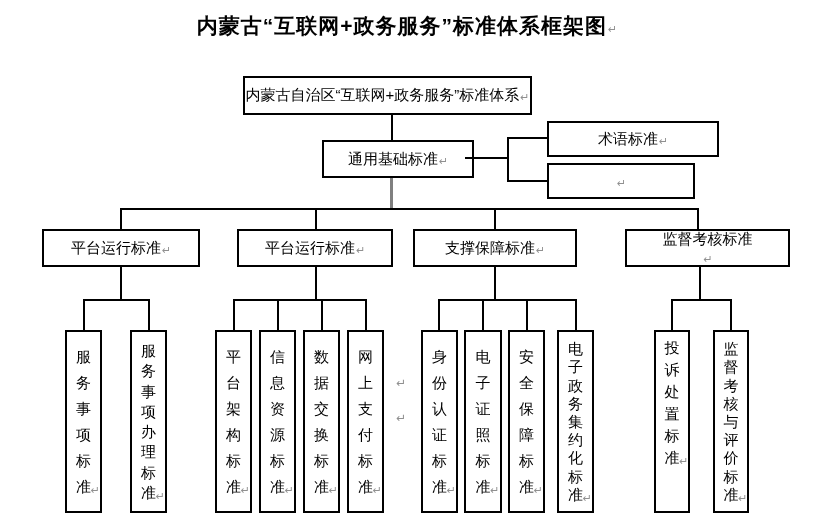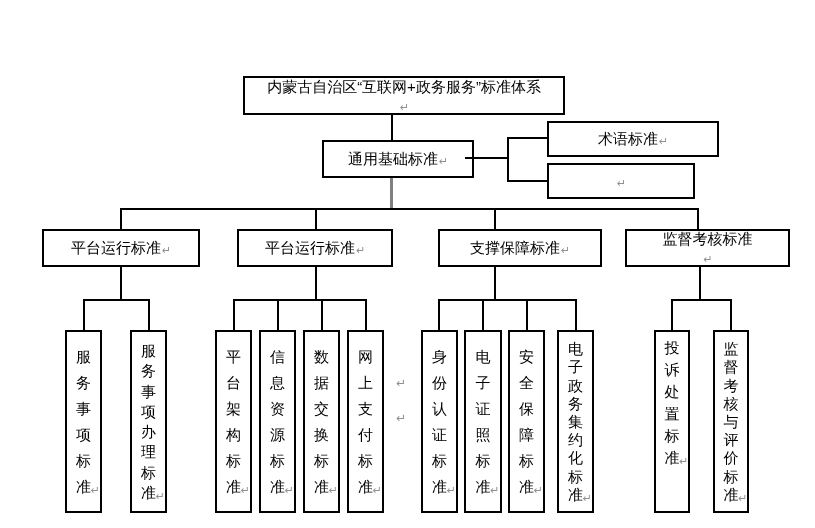--- a/index.html
+++ b/index.html
@@ -20,22 +20,25 @@
   .hline{height:2px;}
   .vline{width:2px;}
   .greyline{position:absolute;background:#808080;width:3px;}
   .stray{position:absolute;color:#909090;font-size:12px;line-height:1;}
 </style>
 </head>
 <body>
 
 <div class="canvas">
 
-
-  <div class="box hbox" style="left:243px;top:76px;width:322px;height:39px;flex-direction:column;">
+  <div class="title">
+    <span>内蒙古“互联网+政务服务”标准体系框架图</span><span class="rmark">↵</span>
+  </div>
+
+  <div class="box hbox" style="left:243px;top:76px;width:289px;height:39px;">
     <span>内蒙古自治区“互联网+政务服务”标准体系</span>
       <span class="rmark">↵</span>
   </div>
 
   <div class="box hbox" style="left:322px;top:140px;width:152px;height:38px;text-align:center;">
     <span>通用基础标准</span>
       <span class="rmark">↵</span>
   </div>
 
   <div class="box hbox" style="left:547px;top:121px;width:172px;height:36px;">
@@ -47,21 +50,21 @@
   </div>
 
   <div class="box hbox" style="left:42px;top:229px;width:158px;height:38px;">
     <span>平台运行标准</span>
       <span class="rmark">↵</span>
   </div>
   <div class="box hbox" style="left:237px;top:229px;width:156px;height:38px;font-family:Liberation Serif, serif;">
     <span>平台运行标准</span>
       <span class="rmark">↵</span>
   </div>
-  <div class="box hbox" style="left:413px;top:229px;width:164px;height:38px;margin-left:25px;">
+  <div class="box hbox" style="left:413px;top:229px;width:164px;height:38px;">
     <span>支撑保障标准</span>
       <span class="rmark">↵</span>
   </div>
   <div class="box hbox" style="left:625px;top:229px;width:165px;height:38px;flex-direction:column;">
     <span>监督考核标准</span>
       <span class="rmark">↵</span>
   </div>
 
   <div class="box vbox vtext" style="left:65px;top:330px;width:37px;height:183px;">
       <span class="vchar">服</span>

